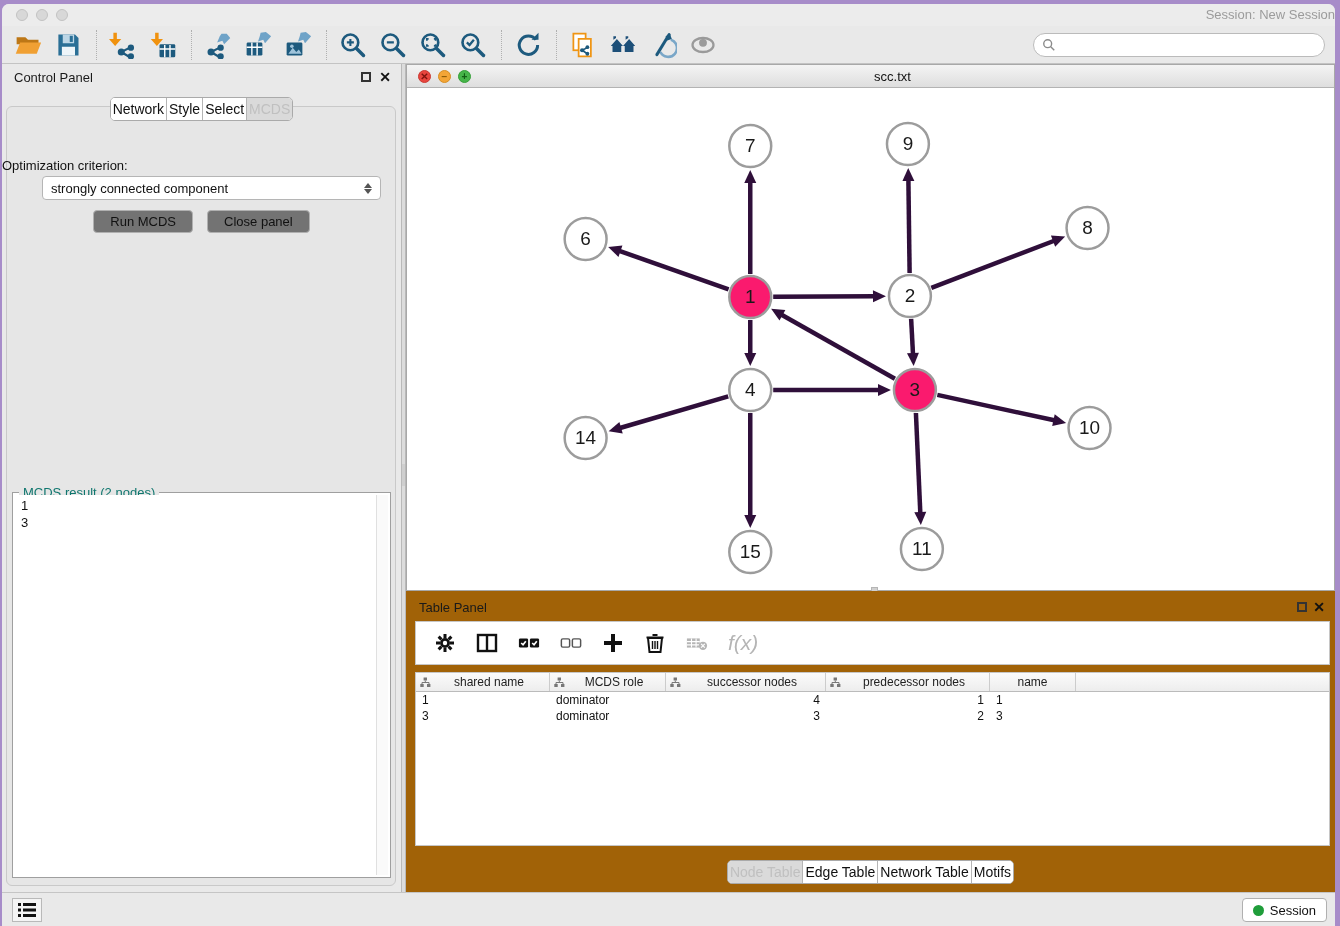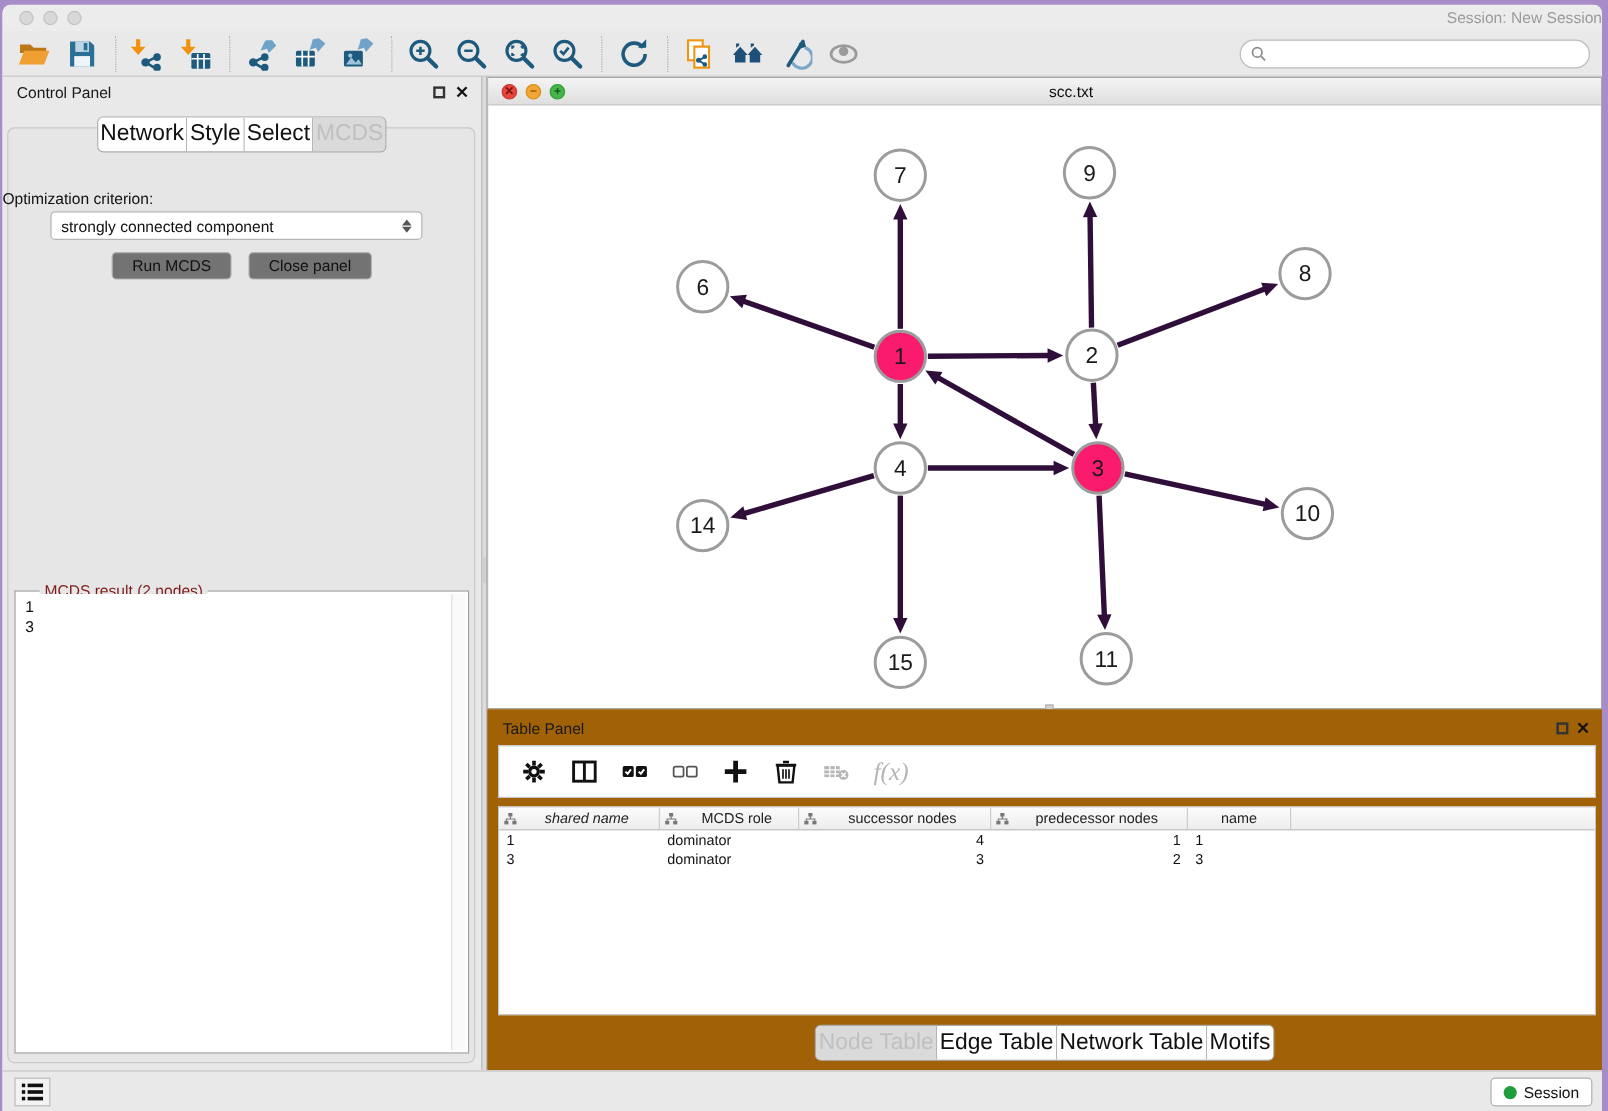--- a/index.html
+++ b/index.html
@@ -22,33 +22,33 @@
 
   
   #control-panel { position:absolute; left:0; top:60px; width:399px; bottom:34px; background:#e9e9e9; }
   #cp-header { position:absolute; top:2px; left:0; right:0; height:24px; }
   #cp-title { position:absolute; left:12px; top:4px; font-size:13px; color:#1a1a1a; }
   .panel-float { position:absolute; top:6px; width:10px; height:10px; border:2px solid #333; background:transparent; }
   .panel-close { position:absolute; top:2px; font-size:14px; font-weight:bold; color:#111; line-height:18px; }
   #cp-float { right:30px; } #cp-close { right:10px; }
   #cp-body { position:absolute; left:4px; right:5px; top:42px; bottom:6px; background:#e6e6e6; border:1px solid #c9c9c9; border-radius:6px; }
   .segbar { display:flex; border:1px solid #aaa; border-radius:5px; overflow:hidden; background:#fff; }
-  .seg { padding:3px 2px; font-size:19px; color:#111; background:#fff; border-right:1px solid #b5b5b5; cursor:default; }
+  .seg { padding:3px 2px; font-size:14px; color:#111; background:#fff; border-right:1px solid #b5b5b5; cursor:default; }
   .seg:last-child { border-right:none; }
   .seg-active { background:#dadada; color:#c0c0c0; }
   #cp-tabs { position:absolute; top:33px; left:0; right:0; display:flex; justify-content:center; z-index:2; }
   #opt-label { position:absolute; top:94px; left:0; right:0; font-size:13px; color:#111; }
-  #opt-dropdown { position:absolute; top:112px; left:40px; width:310px; height:24px; background:#fff; border:1px solid #b5b5b5; border-radius:4px; font-size:13px; display:flex; align-items:center; padding:0 8px; color:#111; }
+  #opt-dropdown { position:absolute; top:112px; left:40px; width:339px; height:24px; background:#fff; border:1px solid #b5b5b5; border-radius:4px; font-size:13px; display:flex; align-items:center; padding:0 8px; color:#111; }
   #opt-dropdown .dd-arrows { margin-left:auto; display:flex; flex-direction:column; gap:1px; }
   .dd-arrows span { width:0; height:0; border-left:4px solid transparent; border-right:4px solid transparent; }
   .dd-up { border-bottom:5px solid #555; } .dd-down { border-top:5px solid #555; }
   #cp-buttons { position:absolute; top:146px; left:0; right:0; display:flex; justify-content:center; gap:14px; }
   .cp-btn { background:#737373; border:1px solid #b0b0b0; border-radius:4px; font-size:13px; padding:3px 16px; color:#111; font-family:"Liberation Sans",sans-serif; }
   #mcds-fieldset { position:absolute; left:10px; right:10px; top:428px; bottom:14px; border:1px solid #9f9f9f; background:#fff; }
-  #mcds-legend { position:absolute; top:-8px; left:6px; background:#e6e6e6; padding:0 4px; font-size:13px; color:#7f1d1d;margin-left:14px; }
+  #mcds-legend { position:absolute; top:-8px; left:6px; background:#e6e6e6; padding:0 4px; font-size:13px; color:#0f766e; }
   #mcds-list { position:absolute; inset:2px 15px 2px 2px; background:#fff; font-size:13px; color:#111; padding:2px 0 0 6px; }
   #mcds-list div { line-height:17px; }
   #mcds-scroll { position:absolute; top:2px; bottom:2px; right:2px; width:12px; background:#fafafa; border-left:1px solid #e0e0e0; }
 
   
   #v-divider { position:absolute; left:399px; top:60px; width:5px; bottom:34px; background:#dcdcdc; border-left:1px solid #b9b9b9; border-right:1px solid #b9b9b9; }
   #v-divider .grip { position:absolute; top:400px; left:0; right:0; height:22px; background:#cfcfcf; }
 
   
   #net-frame { position:absolute; left:404px; right:0; top:60px; height:527px; border:1px solid #a8a8a8; background:#fff; }
@@ -62,21 +62,21 @@
   #net-canvas svg { width:100%; height:100%; display:block; }
   #net-resize-dot { position:absolute; left:50%; bottom:-4px; width:7px; height:7px; background:#d0d0d0; border:1px solid #b5b5b5; }
 
   
   #table-panel { position:absolute; left:404px; right:0; top:587px; bottom:34px; background:#a16207; }
   #tp-title { position:absolute; left:13px; top:9px; font-size:13px; color:#1a1a1a; }
   #tp-float { right:28px; top:11px; } #tp-close { right:10px; top:7px; }
   #tp-toolbar { position:absolute; left:9px; right:5px; top:30px; height:44px; background:#fff; border:1px solid #c6c6c6; display:flex; align-items:center; padding-left:18px; gap:20px; }
   .tpi { display:flex; align-items:center; justify-content:center; }
   .tpi svg { width:22px; height:22px; }
-  #fx-icon { font-family:Liberation Serif, serif; font-style:italic; font-size:21px; color:#b5b5b5; }
+  #fx-icon { font-family:Liberation Sans, sans-serif; font-style:italic; font-size:21px; color:#b5b5b5; }
   #tp-table { position:absolute; left:9px; right:5px; top:81px; height:174px; background:#fff; border:1px solid #c6c6c6; overflow:hidden; }
   #tp-head { display:flex; height:19px; background:linear-gradient(#fbfbfb,#ededed); border-bottom:1px solid #bbb; }
   .th { display:flex; align-items:center; border-right:1px solid #ccc; font-size:12px; color:#222; padding:0 4px; }
   .th .th-label { flex:1; text-align:center; }
   .th svg { width:11px; height:11px; margin-right:2px; flex:none; }
   .tr { display:flex; height:16px; line-height:16px; font-size:12px; color:#111; }
   .td { padding:0 6px; overflow:hidden; white-space:nowrap; }
   #tp-tabs { position:absolute; bottom:8px; left:0; right:0; display:flex; justify-content:center; }
 
   
@@ -428,21 +428,21 @@
             </g>
             <circle cx="18.5" cy="14" r="4.5" fill="#b5b5b5"></circle>
             <path d="M16.5 12l4 4M20.5 12l-4 4" stroke="#fff" stroke-width="1.4"></path>
           </svg>
       </span>
       <span class="tpi" id="fx-icon">f(x)</span>
     </div>
 
     <div id="tp-table">
       <div id="tp-head">
-          <div class="th" style="width: 134px; font-style: italic;">
+          <div class="th" style="width: 134px;">
             <svg viewBox="0 0 11 11">
               <g fill="#777">
                 <rect x="3.6" y="0.5" width="3.4" height="3"></rect>
                 <rect x="0.3" y="7" width="3.4" height="3"></rect>
                 <rect x="7" y="7" width="3.4" height="3"></rect>
               </g>
               <path d="M5.3 3.5v2M2 7V5.5h7V7" fill="none" stroke="#777" stroke-width="1"></path>
             </svg>
             <span class="th-label">shared name</span>
           </div>

